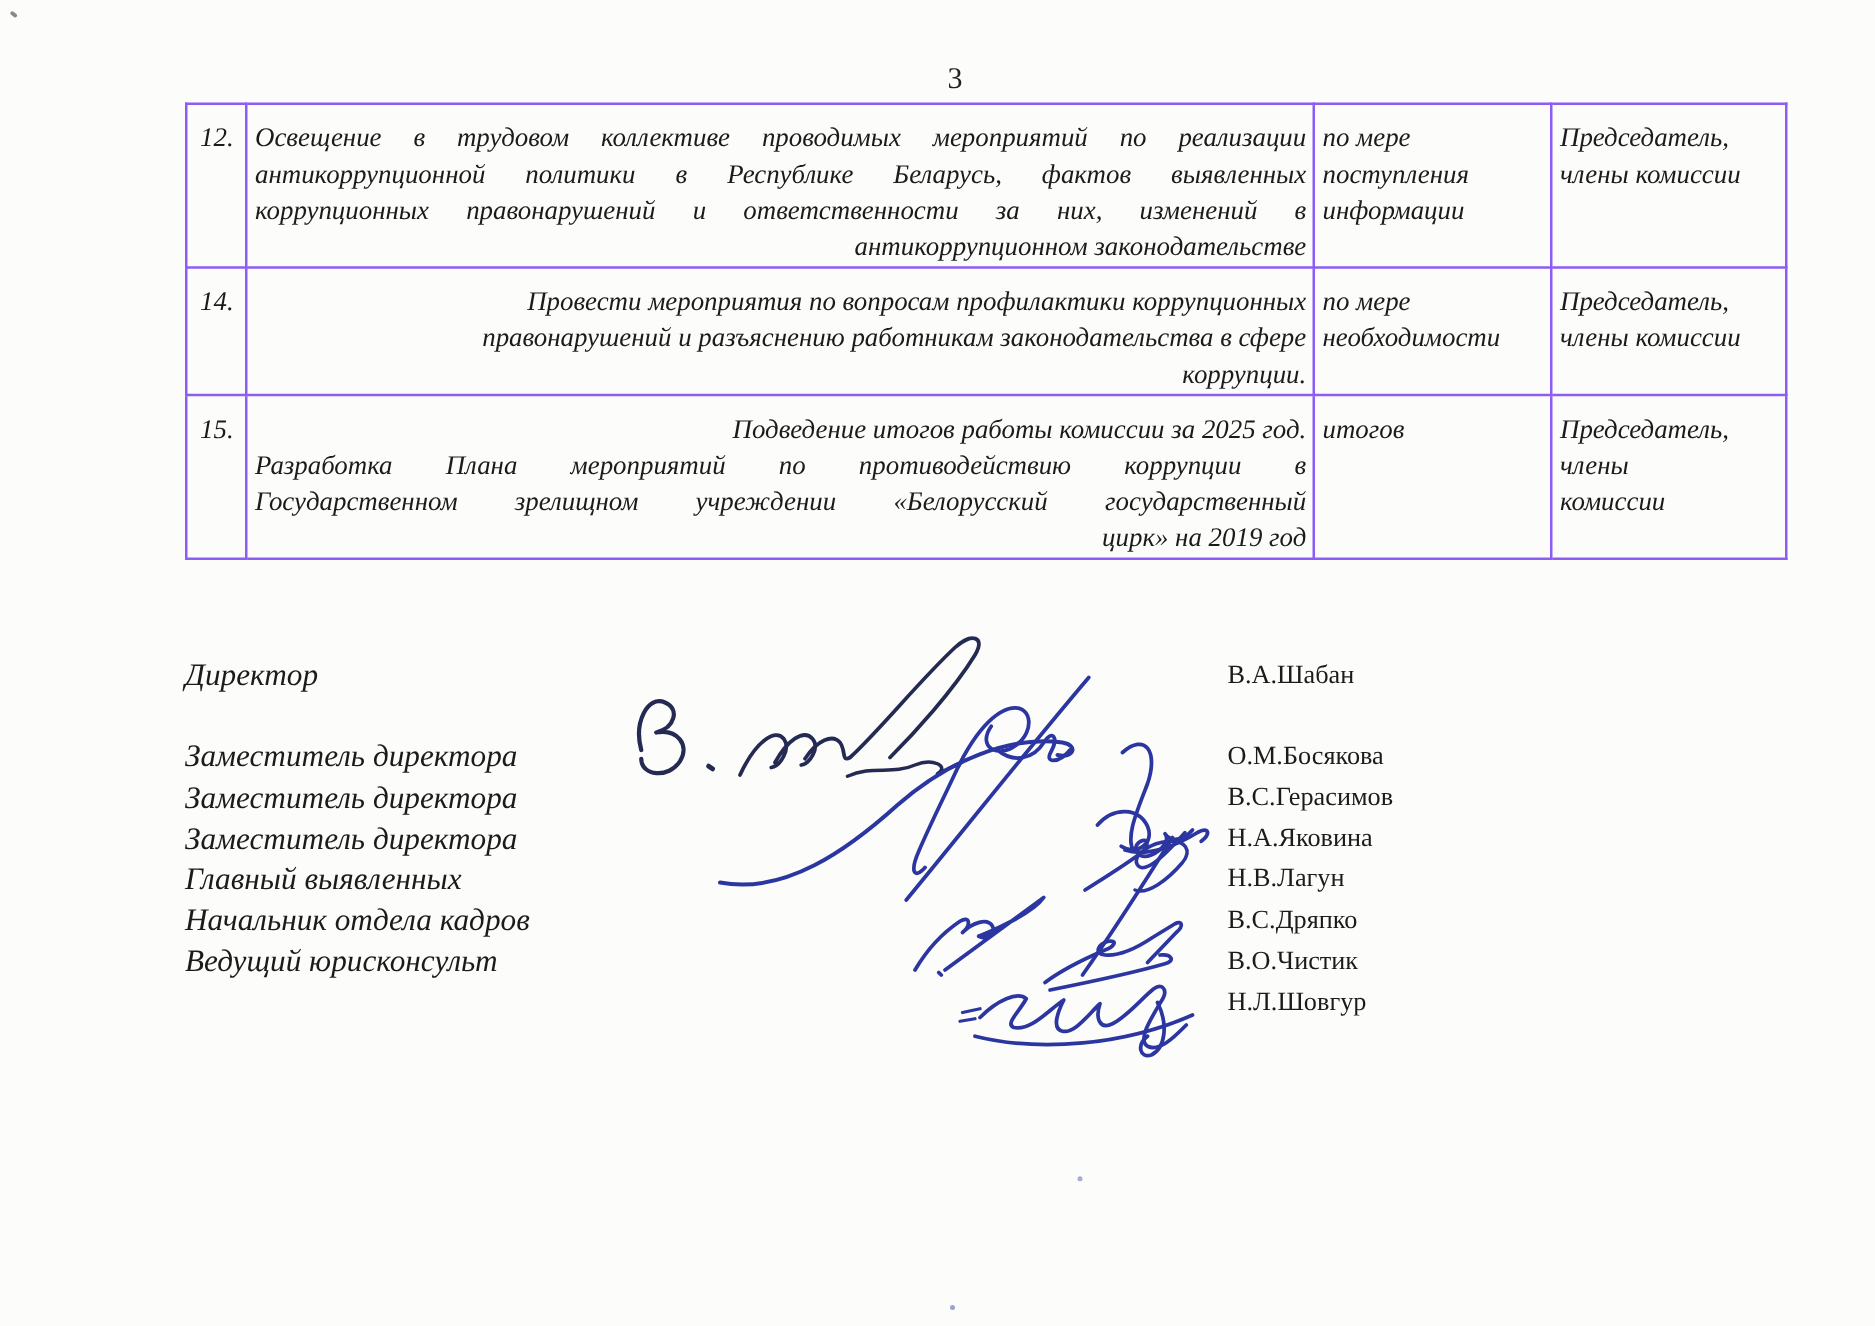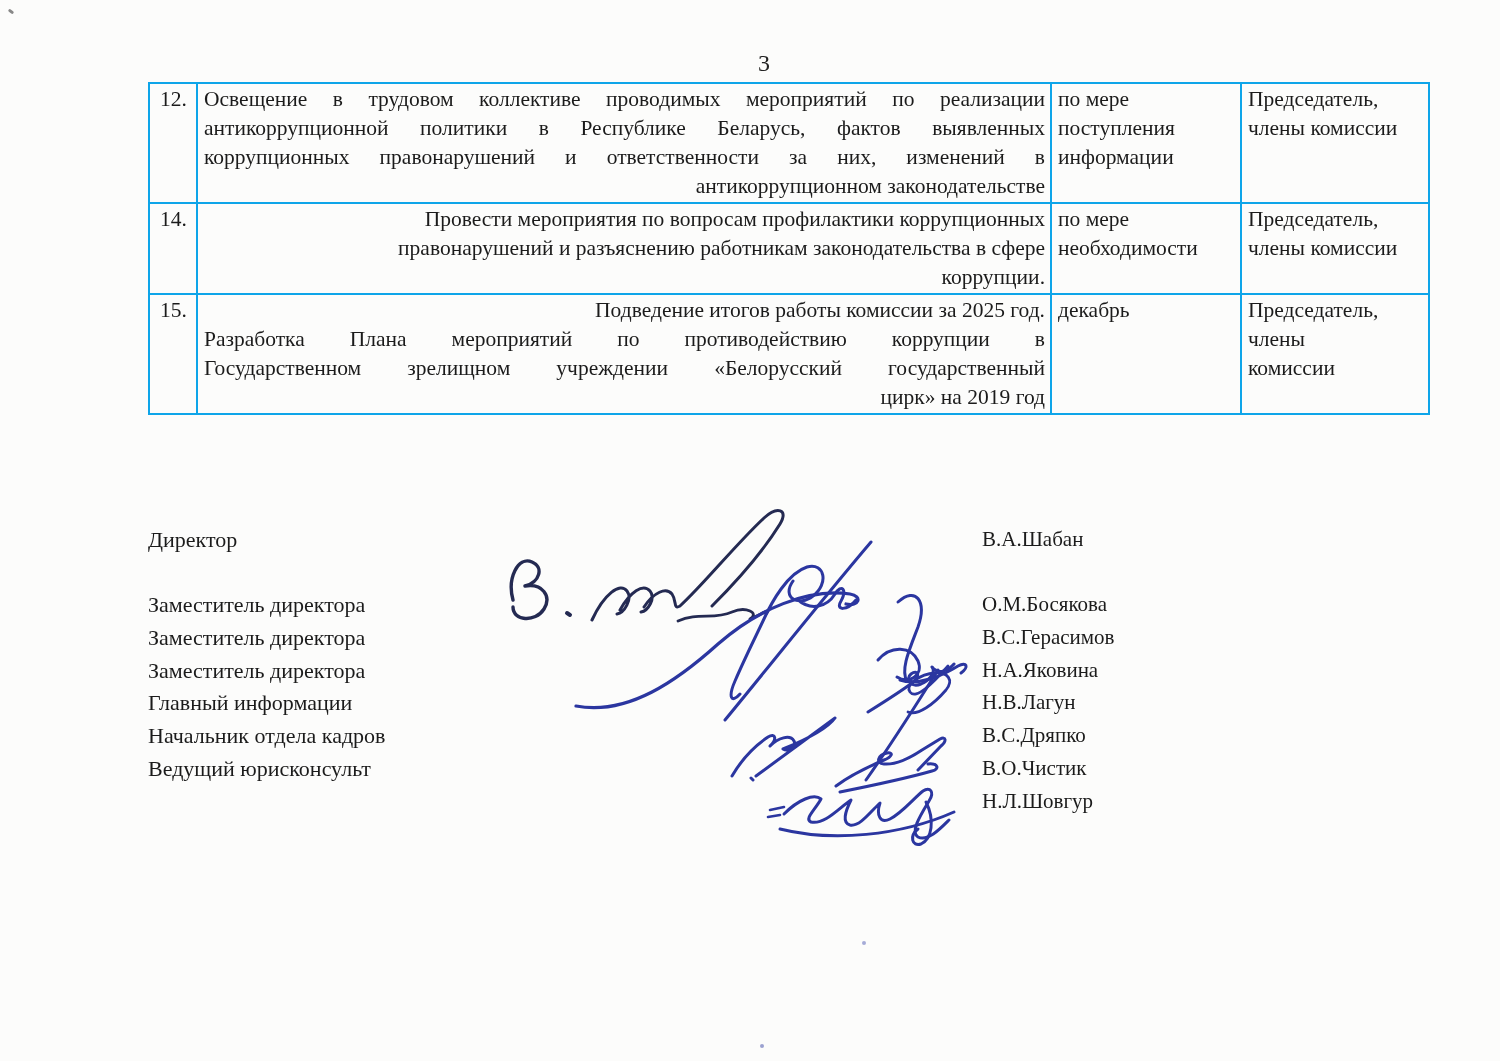--- a/index.html
+++ b/index.html
@@ -15,32 +15,33 @@
     position: absolute; top: 50px; left: 758px;
     font-size: 24px; color: #222;
   }
   table.plan {
     position: absolute; top: 82px; left: 148px;
     border-collapse: collapse; table-layout: fixed;
     width: 1280px;
     font-size: 21.5px; line-height: 29px;
   }
   table.plan td {
-    border: 2px solid #0ea5e9; vertical-align: top;
-    padding: 1px 5px 1px 6px;
+    border: 2px solid #8b5cf6; vertical-align: top;
+    padding: 12px 5px 1px 6px;
     overflow: hidden;
+    font-style: italic;
   }
   td.num { text-align: center; padding: 1px 2px; }
   td.term { text-align: left; padding: 1px 4px; }
   td.resp { padding: 1px 3px 1px 6px; }
   td.resp.pre { white-space: pre-line; border-radius: 19px; }
   .jl { text-align: justify; text-align-last: justify; }
   .ll { text-align: right; }
   .sig-row { position: absolute; left: 148px; width: 1352px; height: 32px; }
-  .sig-title { position: absolute; left: 0; font-size: 22px; white-space: nowrap; }
+  .sig-title { position: absolute; left: 0; font-size: 25px; white-space: nowrap; font-style: italic; }
   .sig-name  { position: absolute; left: 834px; font-size: 21px; white-space: nowrap; }
   svg.ink {
     position: absolute; left: 480px; top: 480px;
     width: 520px; height: 390px;
     pointer-events: none;
   }
   svg.ink path { fill: none; stroke-linecap: round; stroke-linejoin: round; }
   .artifact { position: absolute; border-radius: 50%; }
   .a1 { left: 8px; top: 10px; width: 6px; height: 3px; background: #6a6a6a; transform: rotate(38deg); opacity: .8; border-radius: 2px; }
   .a2 { left: 862px; top: 941px; width: 4px; height: 4px; background: #6a74c0; opacity: .6; }
@@ -83,21 +84,21 @@
       <td class="resp">Председатель, члены комиссии</td>
     </tr>
     <tr style="height:112px">
       <td class="num">15.</td>
       <td>
         <div class="ll">Подведение итогов работы комиссии за 2025 год.</div>
         <div class="jl">Разработка Плана мероприятий по противодействию коррупции в</div>
         <div class="jl">Государственном зрелищном учреждении «Белорусский государственный</div>
         <div class="ll">цирк» на 2019 год</div>
       </td>
-      <td class="term">декабрь</td>
+      <td class="term">итогов</td>
       <td class="resp pre">Председатель,
 члены
 комиссии</td>
     </tr>
   </tbody>
     </table>
 
   <div>
     <div class="sig-row" style="top:527px">
       <span class="sig-title">Директор</span>
@@ -109,21 +110,21 @@
     </div>
     <div class="sig-row" style="top:625px">
       <span class="sig-title">Заместитель директора</span>
       <span class="sig-name">В.С.Герасимов</span>
     </div>
     <div class="sig-row" style="top:658px">
       <span class="sig-title">Заместитель директора</span>
       <span class="sig-name">Н.А.Яковина</span>
     </div>
     <div class="sig-row" style="top:690px">
-      <span class="sig-title">Главный информации</span>
+      <span class="sig-title">Главный выявленных</span>
       <span class="sig-name">Н.В.Лагун</span>
     </div>
     <div class="sig-row" style="top:723px">
       <span class="sig-title">Начальник отдела кадров</span>
       <span class="sig-name">В.С.Дряпко</span>
     </div>
     <div class="sig-row" style="top:756px">
       <span class="sig-title">Ведущий юрисконсульт</span>
       <span class="sig-name">В.О.Чистик</span>
     </div>

